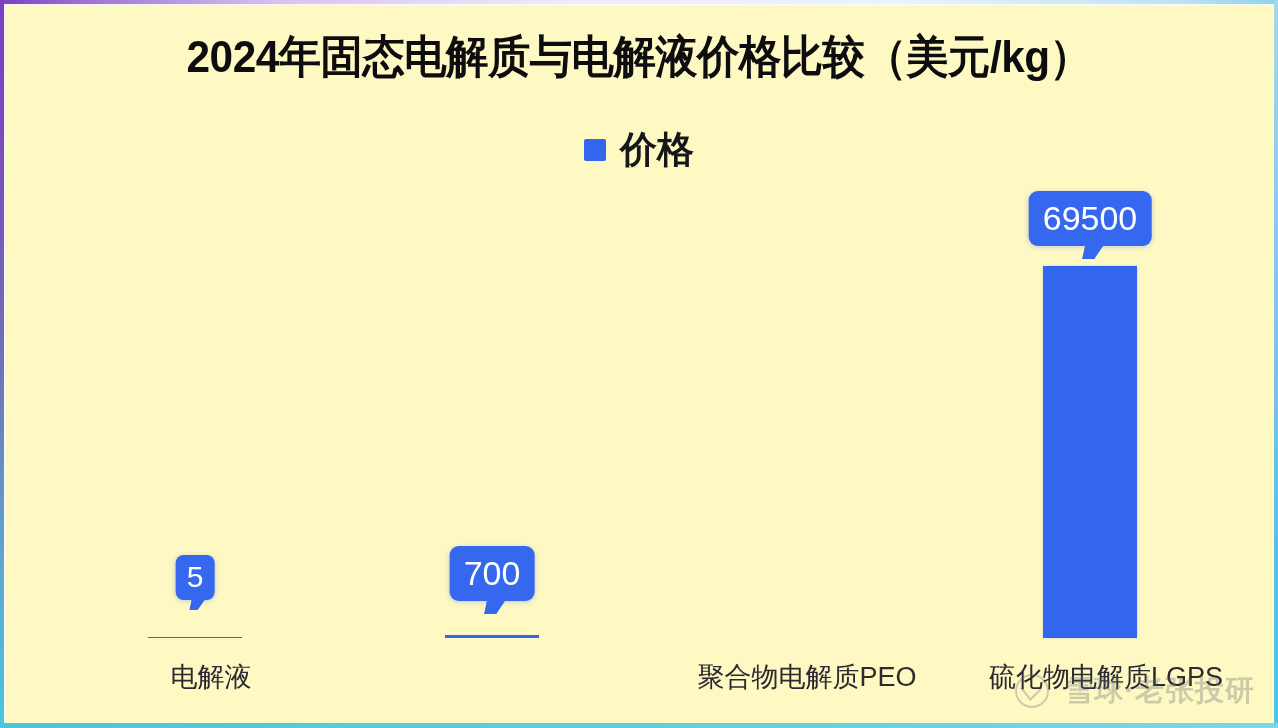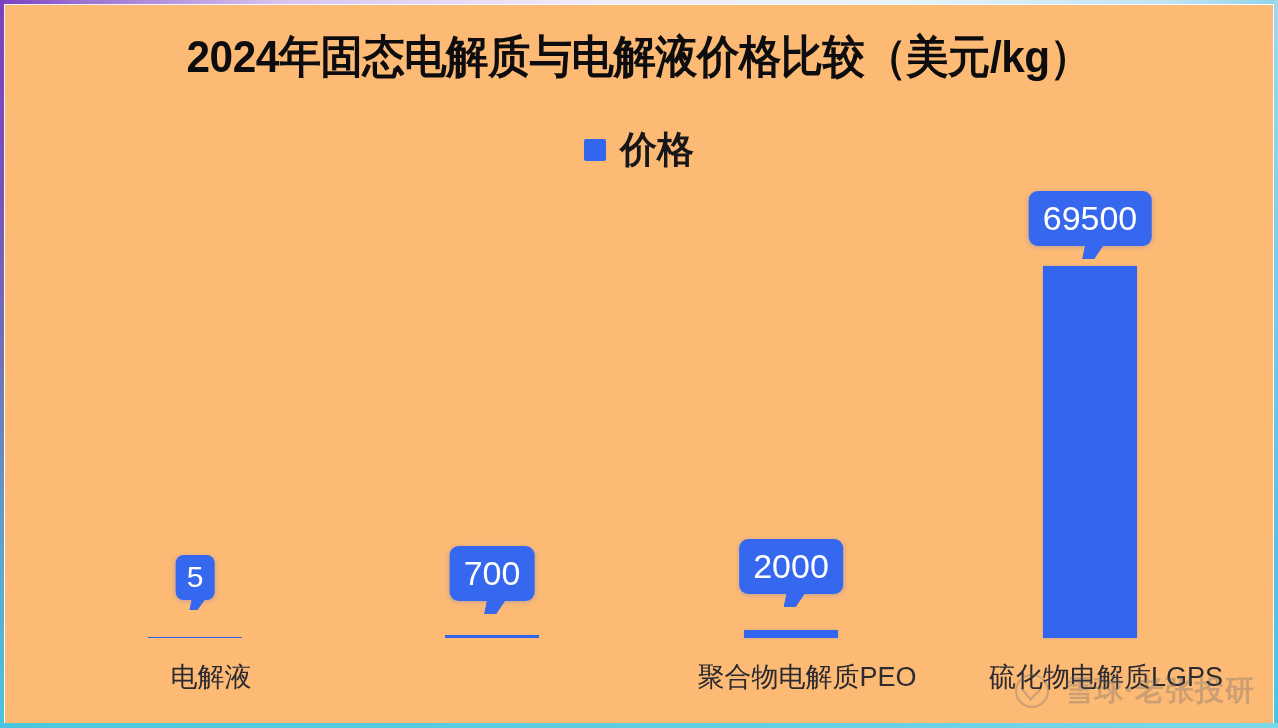--- a/index.html
+++ b/index.html
@@ -47,21 +47,21 @@
   #edge-inner-glow {
     left: 4px; top: 4px; right: 4px; bottom: 5px;
     background: linear-gradient(135deg, rgba(240,232,250,0.55) 0%, rgba(255,255,255,0) 18%);
   }
 
   
   #plot-area {
     position: absolute;
     left: 5px; top: 5px;
     width: 1268px; height: 718px;
-    background: #fdba74;
+    background: #fef9c3;
   }
 
   
   #chart-title {
     position: absolute;
     left: 0; top: 22px;
     width: 1268px;
     text-align: center;
     color: #0d0d0f;
     font-size: 45px;
@@ -222,24 +222,20 @@
       <div class="bar-group" style="left:70px;">
         <div class="bar-callout small" style="bottom:38px;">5</div>
         <div class="bar-col hairline" style="height:1px;"></div>
       </div>
 
       <div class="bar-group" style="left:367px;">
         <div class="bar-callout" style="bottom:37px;">700</div>
         <div class="bar-col hairline" style="height:3px;"></div>
       </div>
 
-      <div class="bar-group" style="left:666px;">
-        <div class="bar-callout" style="bottom:44px;">2000</div>
-        <div class="bar-col" style="height:8px;"></div>
-      </div>
 
       <div class="bar-group" style="left:965px;">
         <div class="bar-callout" style="bottom:392px;">69500</div>
         <div class="bar-col" style="height:372px;"></div>
       </div>
 
     </div>
 
     <div id="xaxis-layer">
       <div class="xtick" style="left:40px;">电解液</div>

